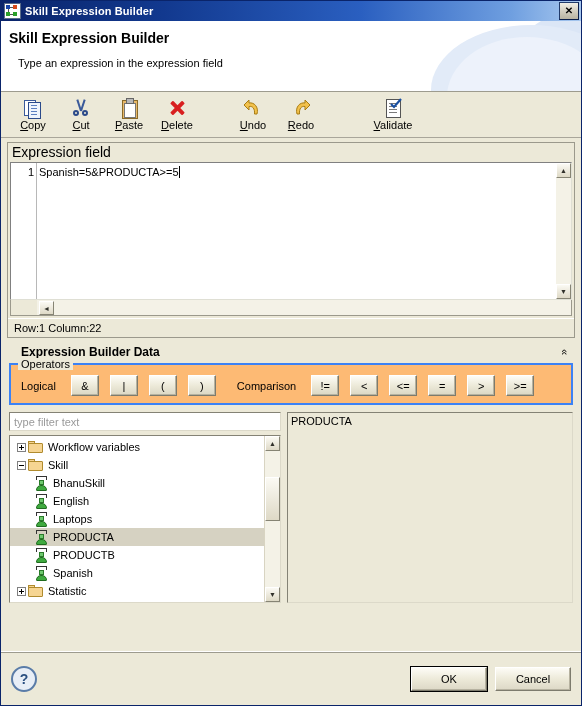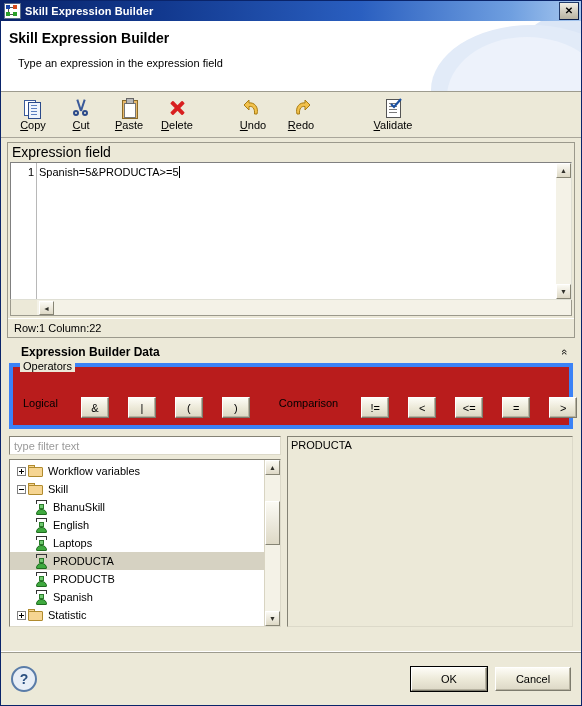--- a/index.html
+++ b/index.html
@@ -343,37 +343,37 @@
     width: 16px; height: 14px;
     display: flex; align-items: center; justify-content: center;
     color: #000;
     font-size: 11px;
     line-height: 1;
   }
 
   
   .operators {
     margin: 2px 8px 0 8px;
-    border: 4px solid #3b82f6;
+    border: 2px solid #3b82f6;
     position: relative;
     padding: 10px 6px 7px 6px;
-    background: #b91c1c;
+    background: #fdba74;
   }
   .operators-legend {
     position: absolute;
     left: 7px; top: -7px;
     background: #ece9d8;
     padding: 0 3px;
     font-size: 11px;
     color: #000;
   }
   .op-row {
     display: flex;
-    gap: 16px;
-    margin-top: 20px;
+    align-items: center;
+    gap: 8px;
   }
   .op-cat {
     font-size: 11px;
     color: #000;
     margin: 0 7px 0 4px;
     white-space: nowrap;
   }
   .op-cat.second { margin-left: 10px; }
   .opbtn {
     min-width: 28px;

